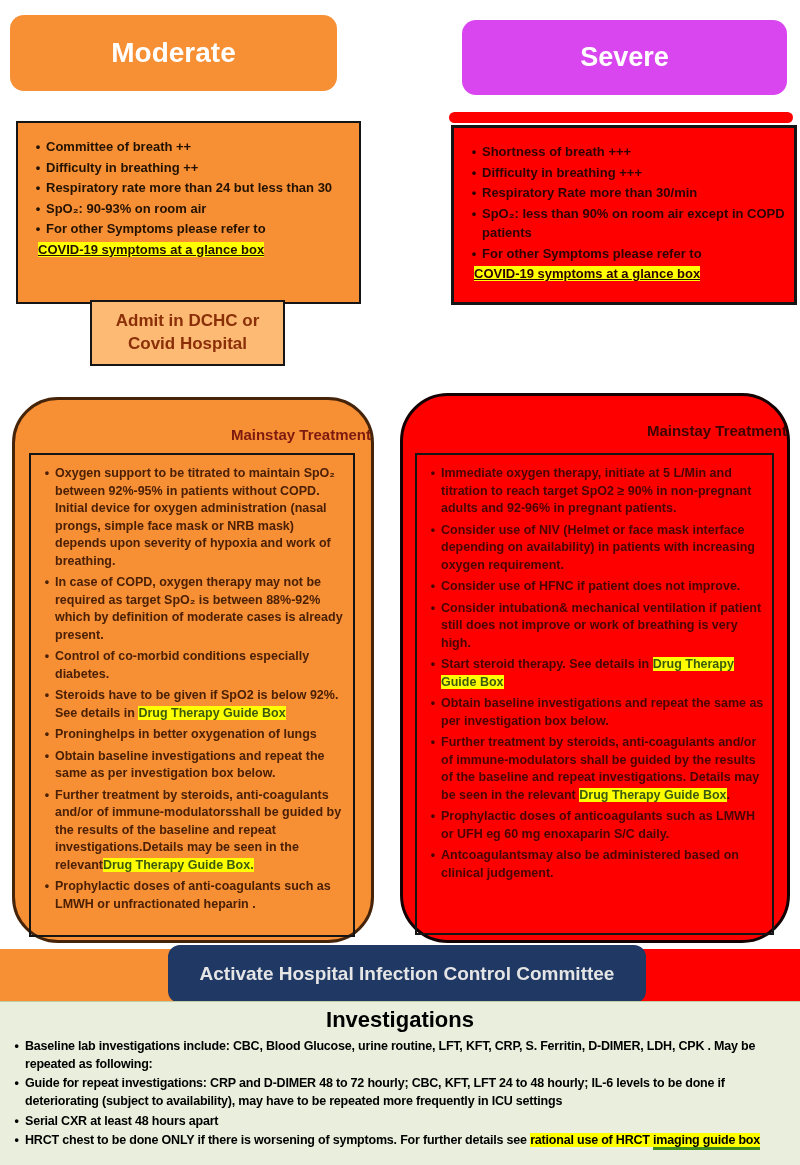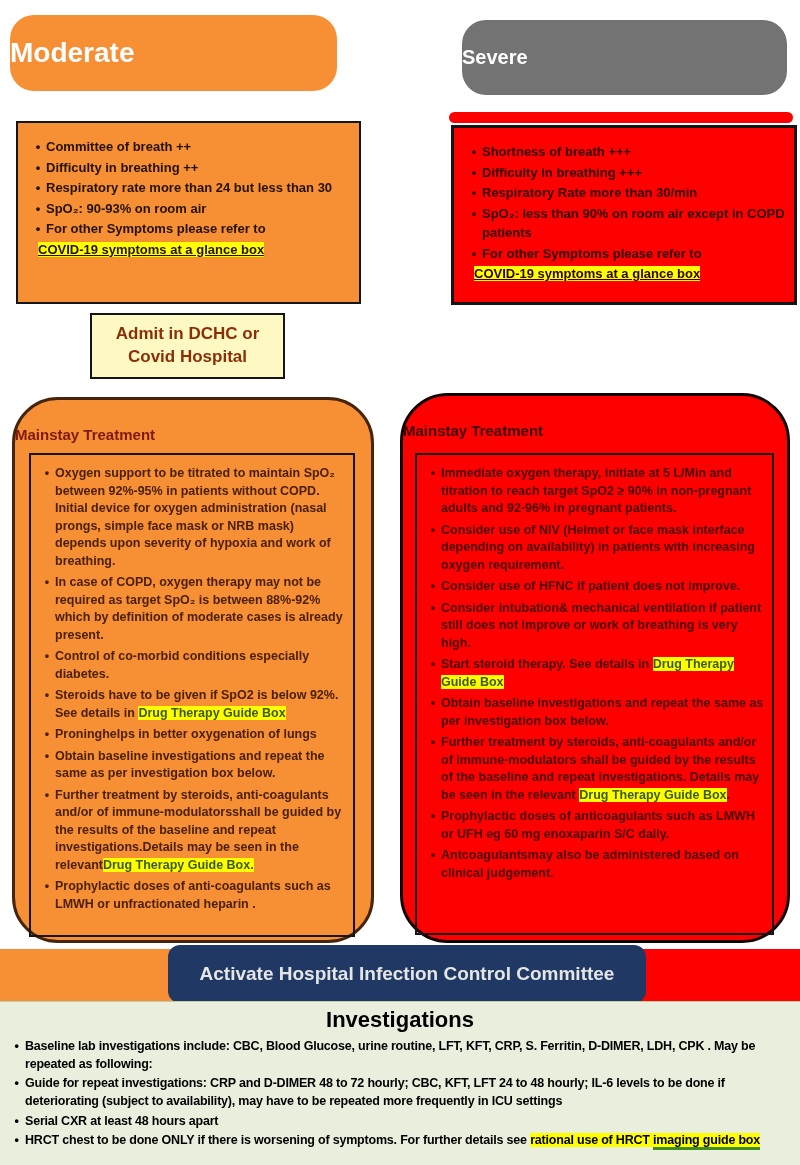--- a/index.html
+++ b/index.html
@@ -1,40 +1,40 @@
 <!DOCTYPE html>
 <html><head>
 <meta charset="utf-8">
 <style>
   html,body{margin:0;padding:0;background:#ffffff;}
   #page{
     position:relative;width:800px;height:1165px;overflow:hidden;background:#ffffff;
     font-family:"Liberation Sans","DejaVu Sans",sans-serif;
   }
   
-  .hdr{position:absolute;border-radius:24px;display:flex;align-items:center;
+  .hdr{position:absolute;border-radius:14px;display:flex;align-items:center;justify-content:center;
        color:#fff;font-weight:700;}
   #hdr-mod{left:10px;top:15px;width:327px;height:76px;background:#F78F35;font-size:28px;}
-  #hdr-sev{left:462px;top:20px;width:325px;height:75px;background:#737373;font-size:20px;}
+  #hdr-sev{left:462px;top:20px;width:325px;height:75px;background:#d946ef;font-size:27px;}
   #sev-bar{position:absolute;left:449px;top:112px;width:344px;height:11px;background:#FE0000;border-radius:6px;}
   
   .symbox{position:absolute;box-sizing:border-box;padding:14px 8px 6px 12px;
           font-size:13px;font-weight:700;line-height:1.5;}
   #sym-mod{left:16px;top:121px;width:345px;height:183px;background:#F78F35;border:2px solid #151515;color:#231200;}
   #sym-sev{left:451px;top:125px;width:346px;height:180px;background:#FE0000;border:3px solid #151515;color:#2e0200;}
   
   .admit{position:absolute;box-sizing:border-box;display:flex;flex-direction:column;align-items:center;
          justify-content:center;text-align:center;font-weight:700;font-size:17px;line-height:1.35;}
-  #admit-mod{left:90px;top:313px;width:195px;height:66px;background:#fef9c3;border:2px solid #151515;color:#8a2f08;}
+  #admit-mod{left:90px;top:300px;width:195px;height:66px;background:#fdba74;border:2px solid #151515;color:#8a2f08;}
   #admit-sev{left:513px;top:317px;width:190px;height:63px;background:#FE0000;border:3px solid #151515;color:#7b0a00;}
   
   .mainstay{position:absolute;box-sizing:border-box;}
   #main-mod{left:12px;top:397px;width:362px;height:546px;background:#F78F35;border:3px solid #46240a;border-radius:46px;}
   #main-sev{left:400px;top:393px;width:390px;height:550px;background:#FE0000;border:3px solid #140000;border-radius:48px;}
-  .mtitle{text-align:left;font-weight:700;font-size:15px;margin-top:26px;}
+  .mtitle{text-align:right;font-weight:700;font-size:15px;margin-top:26px;}
   #main-mod .mtitle{color:#7d1a10;}
   #main-sev .mtitle{color:#3c0500;}
   .innerbox{position:absolute;box-sizing:border-box;border:2px solid #151515;
             font-size:12.5px;font-weight:700;line-height:1.4;padding:10px 7px 6px 8px;overflow:hidden;}
   #inner-mod{left:14px;right:16px;top:53px;bottom:3px;color:#4b2005;}
   #inner-sev{left:12px;right:13px;top:57px;bottom:5px;color:#470400;}
   
   .bi{display:flex;margin:0 0 4px 0;}
   .bi .dot{flex:0 0 16px;text-align:center;}
   .bi .bt{flex:1 1 auto;}

